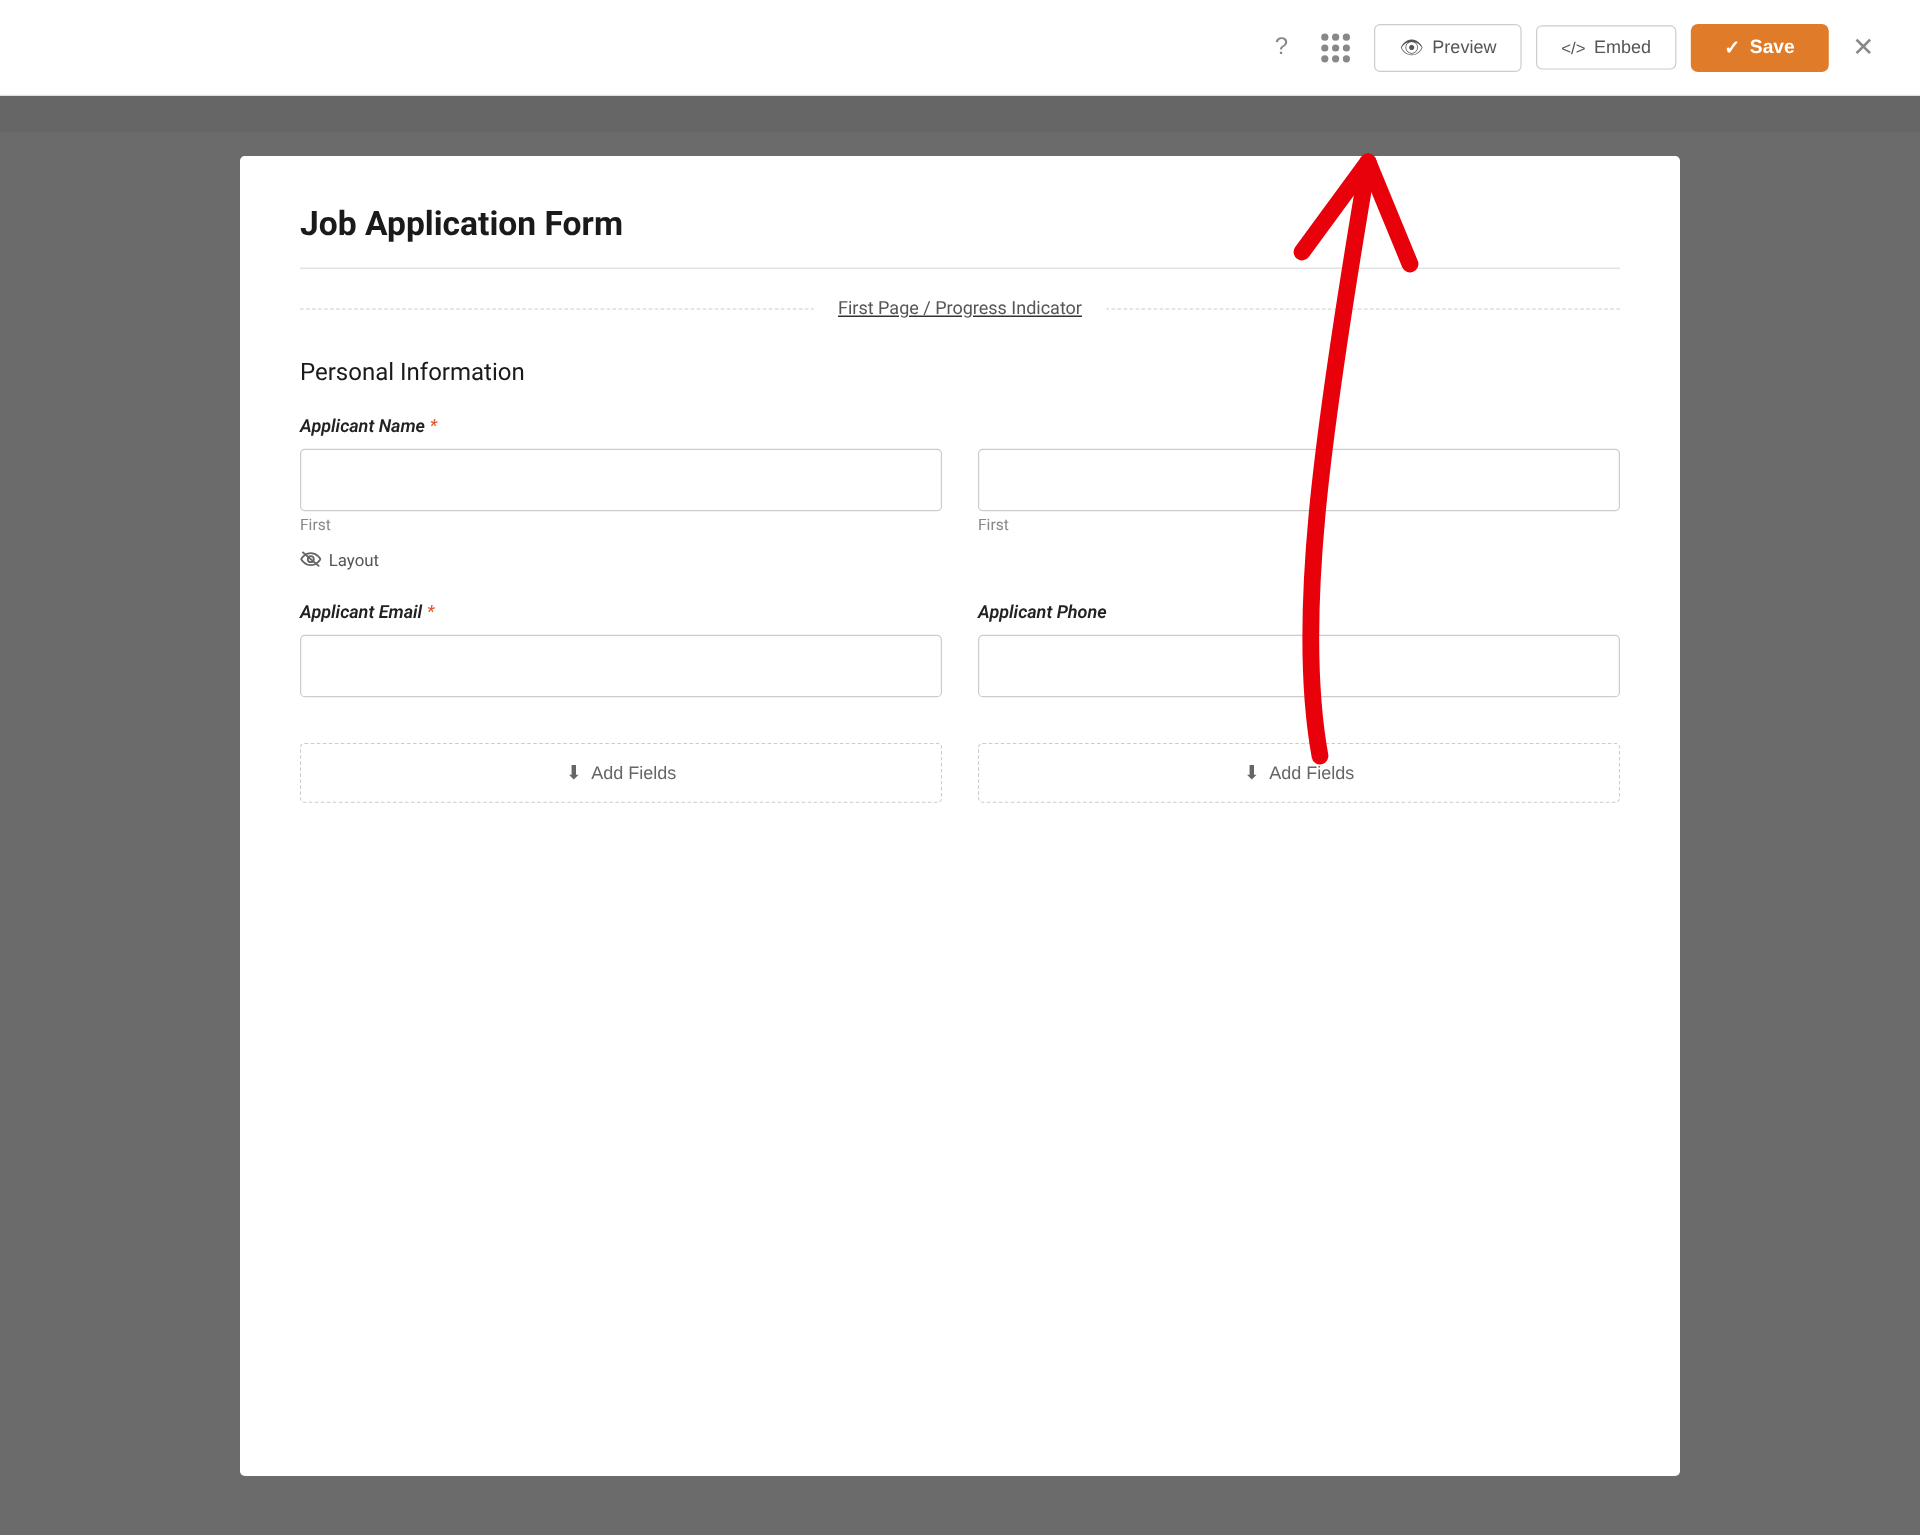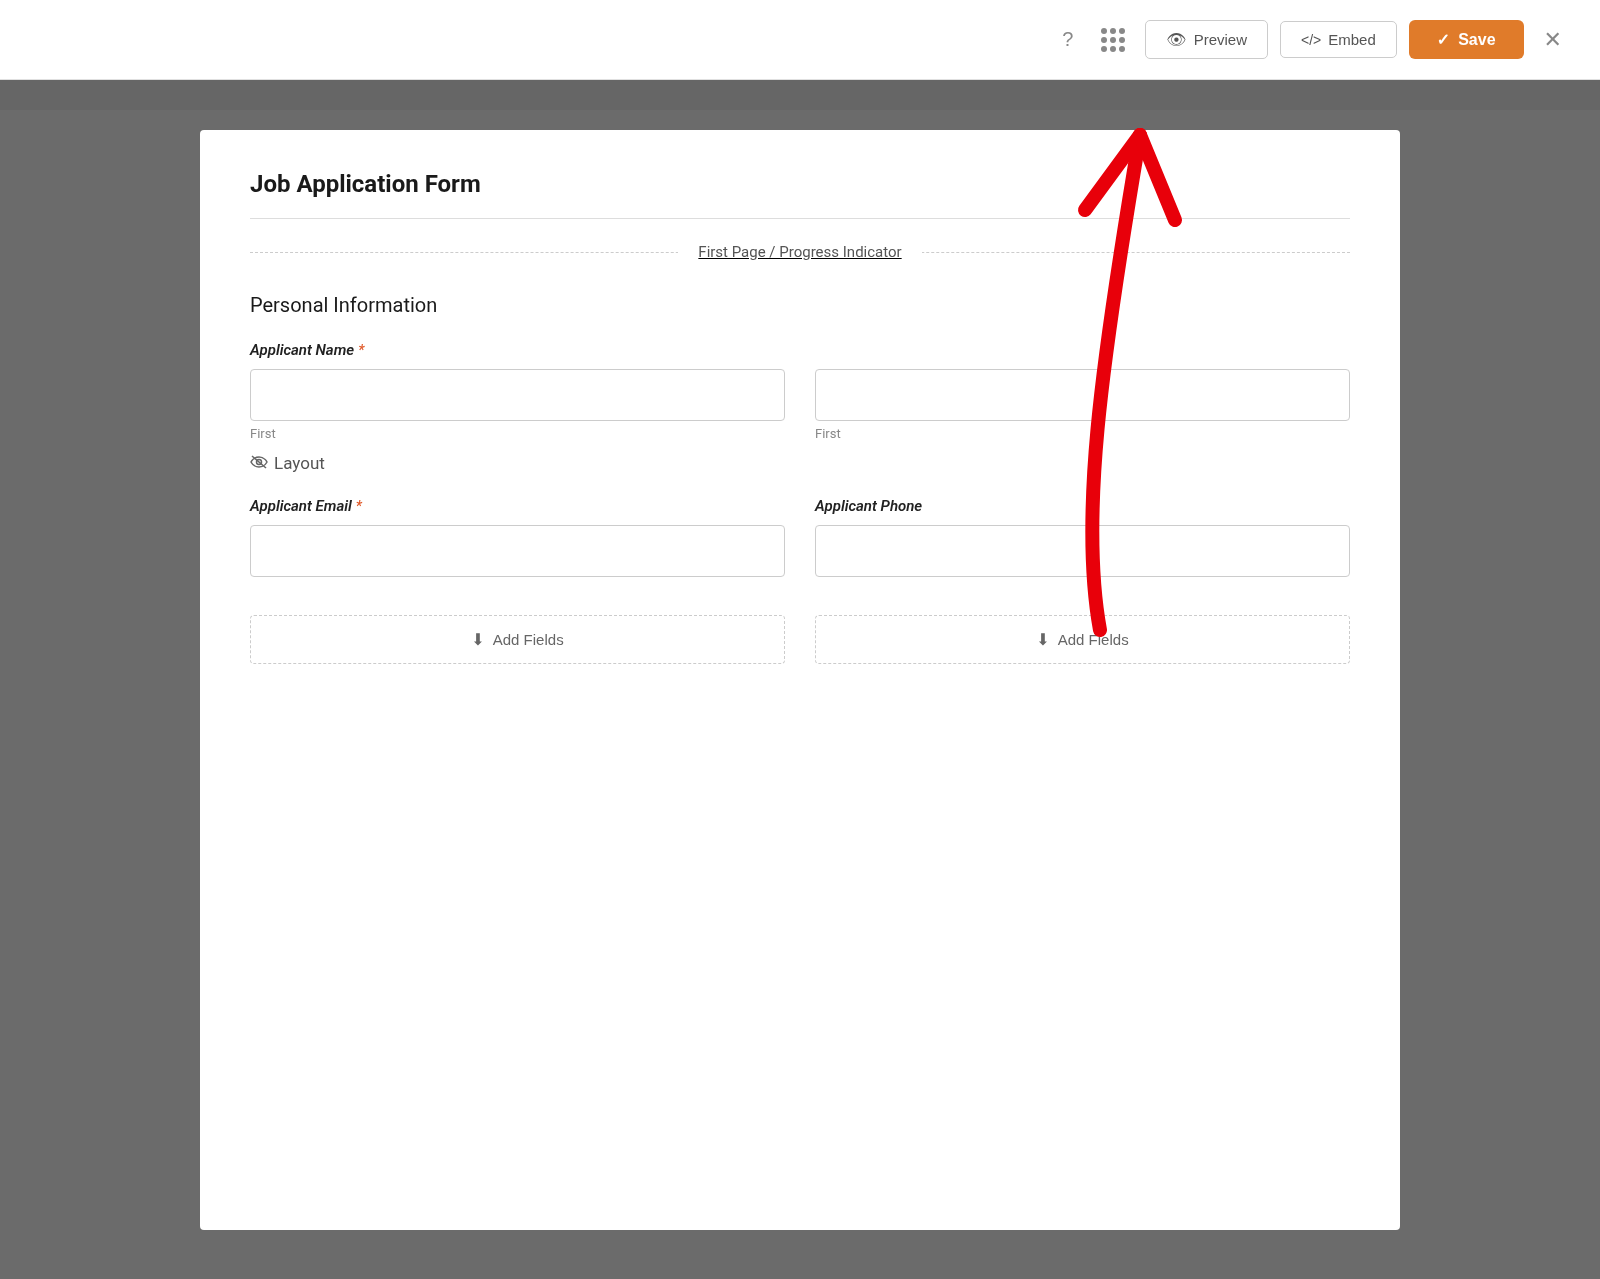--- a/index.html
+++ b/index.html
@@ -85,21 +85,21 @@
     }
 
     .form-card {
       background: #ffffff;
       border-radius: 4px;
       padding: 40px 50px;
       min-height: 1100px;
     }
 
     .form-title {
-      font-size: 24px;
+      font-size: 28px;
       font-weight: 700;
       color: #1a1a1a;
       margin-bottom: 20px;
     }
 
     .divider {
       border: none;
       border-top: 1px solid #ddd;
       margin-bottom: 24px;
     }
@@ -176,24 +176,24 @@
     }
 
     .sub-label {
       font-size: 13px;
       color: #888;
       margin-top: 5px;
     }
 
     .layout-link {
       display: flex;
-      align-items: flex-end;
+      align-items: center;
       gap: 6px;
       color: #555;
-      font-size: 17px;
+      font-size: 14px;
       cursor: pointer;
       margin-bottom: 24px;
       margin-top: 8px;
       width: fit-content;
     }
     .layout-link-icon {
       font-size: 16px;
       color: #666;
     }
 

